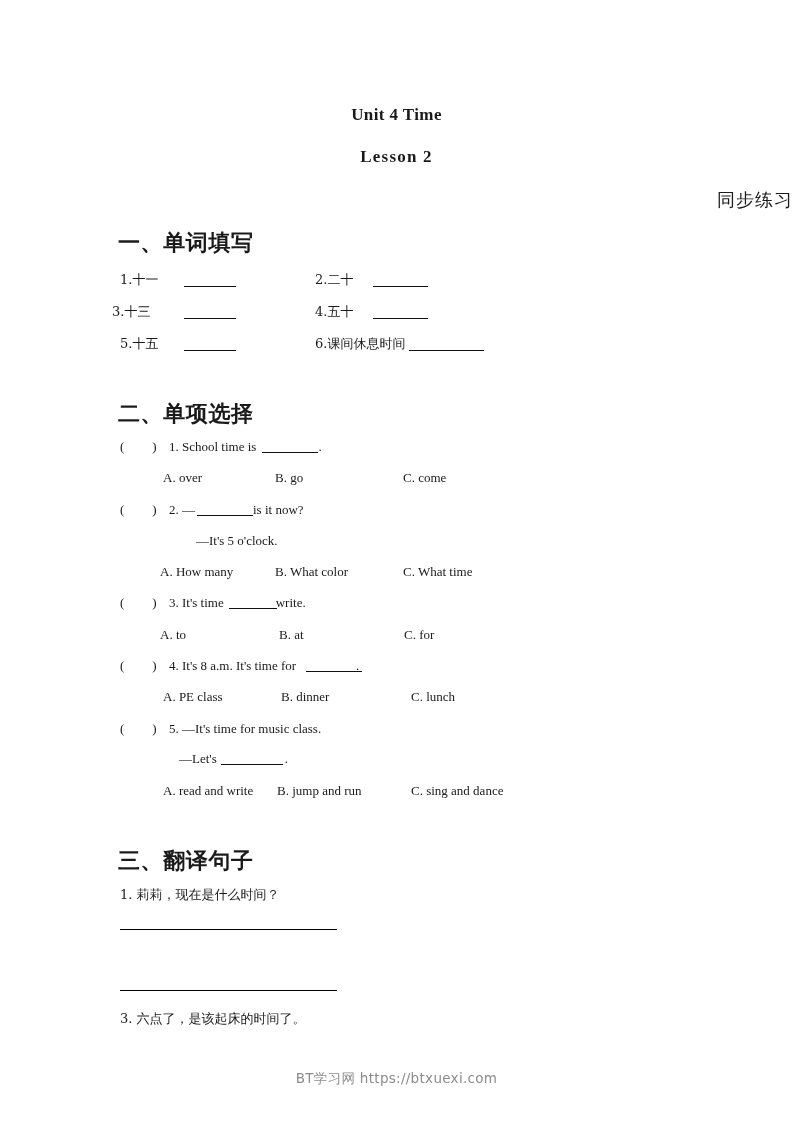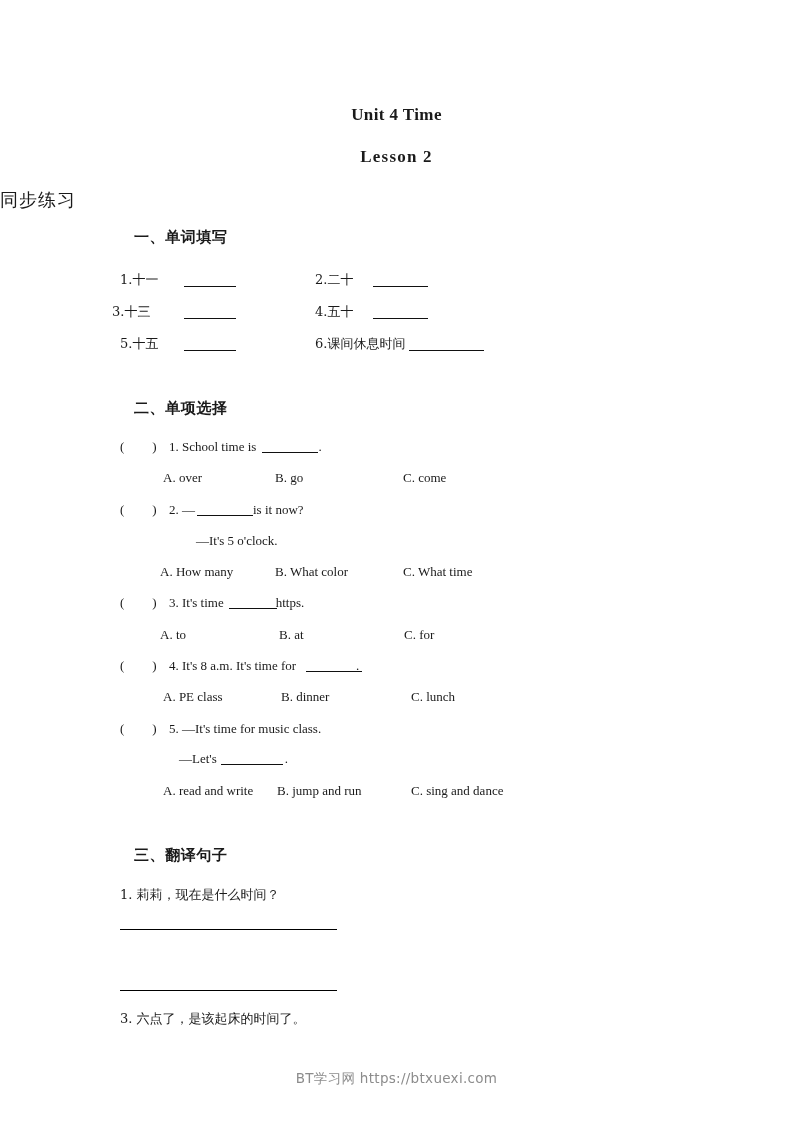--- a/index.html
+++ b/index.html
@@ -41,32 +41,32 @@
     text-align: center;
     font-size: 17px;
     font-weight: bold;
     letter-spacing: 1.2px;
     font-family: "Liberation Serif", "DejaVu Serif", serif;
   }
   .doc-subtitle2 {
     position: absolute;
     left: 0; top: 188px;
     width: 793px;
-    text-align: left;
+    text-align: right;
     font-size: 18px;
     font-weight: normal;
     letter-spacing: 1px;
     font-family: "DejaVu Serif", "Liberation Serif", serif;
   }
 
   
   .sec-head {
     position: absolute;
-    left: 134px;
-    font-size: 15px;
+    left: 118px;
+    font-size: 22px;
     font-weight: bold;
     letter-spacing: 0.6px;
     font-family: "DejaVu Sans", "Liberation Sans", sans-serif;
     white-space: nowrap;
   }
 
   
   .t {
     position: absolute;
     font-size: 13px;
@@ -146,21 +146,21 @@
   <div class="t" style="left:169px; top:502px;"><span>2.</span>&nbsp;<span>—</span><span style="display:inline-block;width:58px;"></span><span>is it now?</span></div>
   <div class="blank" style="left:197px; top:515px; width:56px;"></div>
 
   <div class="t" style="left:196px; top:533px;">—It's 5 o'clock.</div>
 
   <div class="t" style="left:160px; top:564px;">A. How many</div>
   <div class="t" style="left:275px; top:564px;">B. What color</div>
   <div class="t" style="left:403px; top:564px;">C. What time</div>
 
   <div class="t" style="left:120px; top:595px;"><span>(</span><span style="display:inline-block;width:28px;"></span><span>)</span></div>
-  <div class="t" style="left:169px; top:595px;"><span>3.</span>&nbsp;<span>It's time</span><span style="display:inline-block;width:52px;"></span><span>https.</span></div>
+  <div class="t" style="left:169px; top:595px;"><span>3.</span>&nbsp;<span>It's time</span><span style="display:inline-block;width:52px;"></span><span>write.</span></div>
   <div class="blank" style="left:229px; top:608px; width:48px;"></div>
 
   <div class="t" style="left:160px; top:627px;">A. to</div>
   <div class="t" style="left:279px; top:627px;">B. at</div>
   <div class="t" style="left:404px; top:627px;">C. for</div>
 
   <div class="t" style="left:120px; top:658px;"><span>(</span><span style="display:inline-block;width:28px;"></span><span>)</span></div>
   <div class="t" style="left:169px; top:658px;"><span>4.</span>&nbsp;<span>It's 8 a.m. It's time for</span><span style="display:inline-block;width:60px;"></span><span>.</span></div>
   <div class="blank" style="left:306px; top:671px; width:56px;"></div>
 

